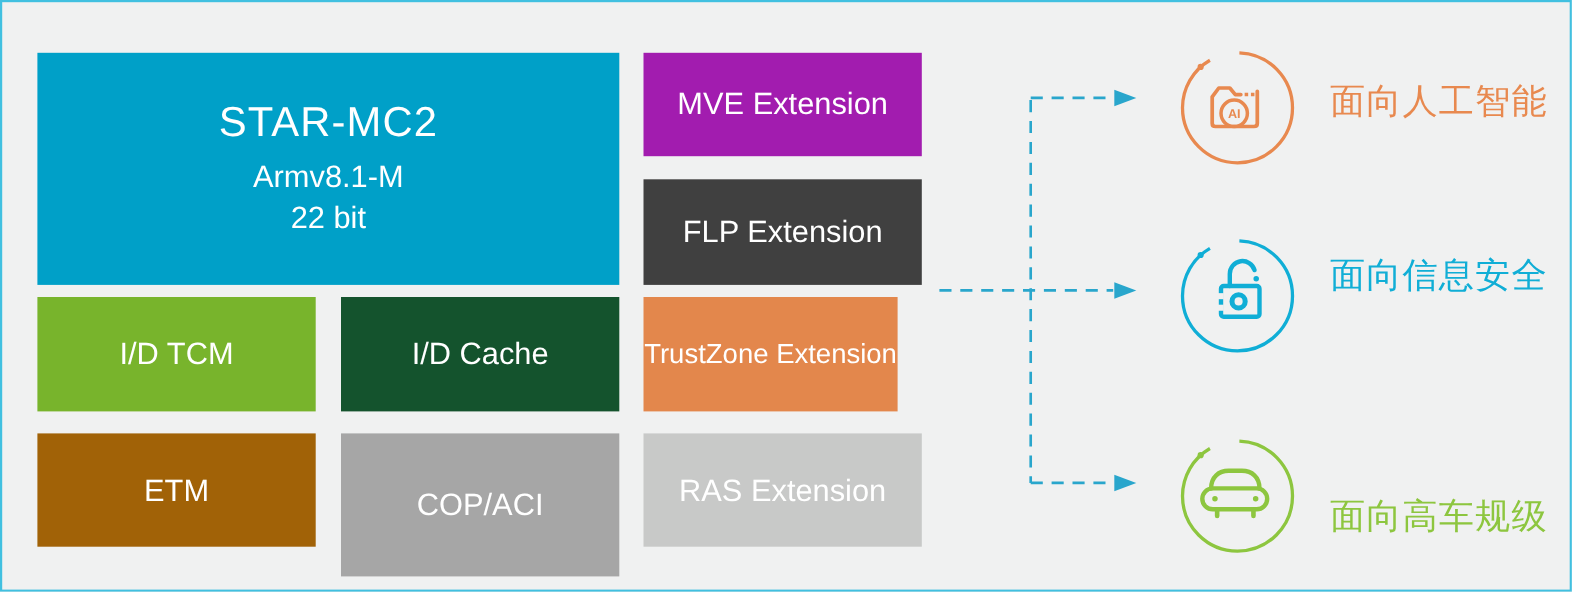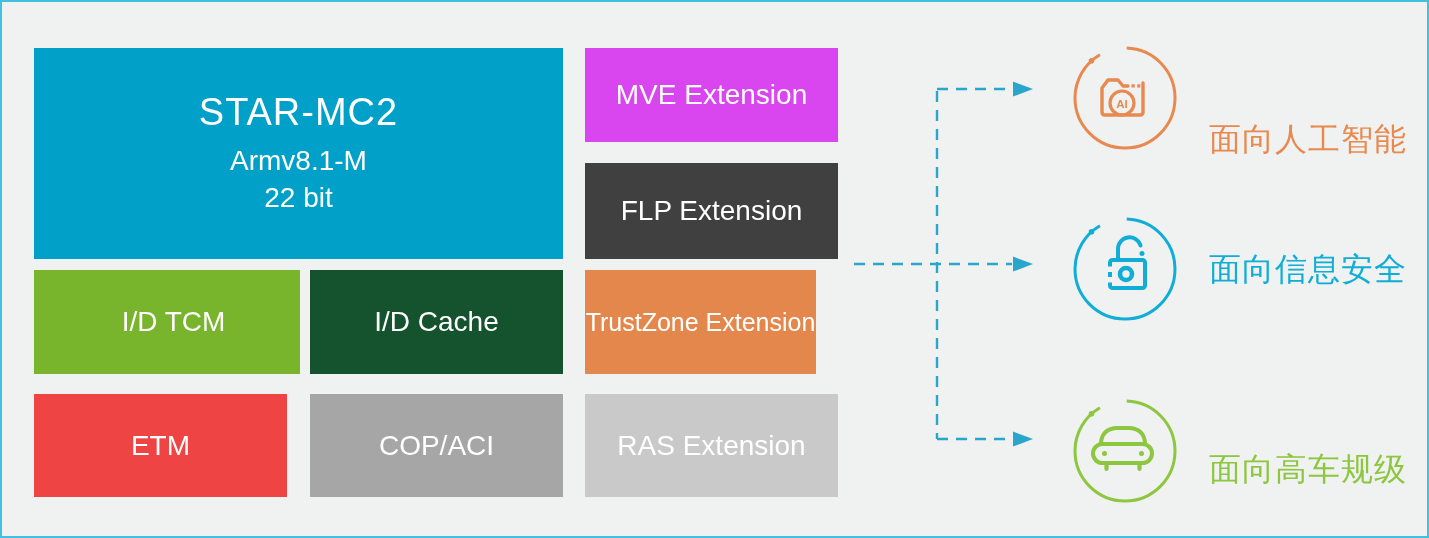--- a/index.html
+++ b/index.html
@@ -22,53 +22,53 @@
   .core-block{flex-direction:column;}
   .core-title{font-size:38px;letter-spacing:1px;margin-bottom:9px;}
   .core-sub{font-size:28px;line-height:1.3;}
   #b-star   {left:32px;  top:46px;  width:529px; height:211px;}
   #b-mve    {left:583px; top:46px;  width:253px; height:94px;}
   #b-flp    {left:583px; top:161px; width:253px; height:96px;}
   #b-idtcm  {left:32px;  top:268px; width:253px; height:104px;}
   #b-idcache{left:308px; top:268px; width:253px; height:104px;}
   #b-tz     {left:583px; top:268px; width:231px; height:104px; font-size:25px;}
   #b-etm    {left:32px;  top:392px; width:253px; height:103px;}
-  #b-cop    {left:308px; top:392px; width:253px; height:103px;}
+  #b-cop    {left:308px; top:392px; width:253px; height:130px;}
   #b-ras    {left:583px; top:392px; width:253px; height:103px;}
   .arrows{position:absolute;left:0;top:0;width:1429px;height:538px;pointer-events:none;}
   .target-icon{position:absolute;left:1068px;width:110px;height:110px;text-align:center;}
   #icon-ai  {top:41px;}
   #icon-lock{top:212px;}
   #icon-car {top:394px;}
   .target-label{
     position:absolute;left:1207px;height:48px;line-height:48px;
     font-size:32px;letter-spacing:1px;white-space:nowrap;
   }
   #label-ai      {top:66px;}
-  #label-security{top:243px;}
+  #label-security{top:227px;font-family:Liberation Mono, monospace;}
   #label-auto    {top:425px;}
   .icon-stroke{fill:none;stroke:currentColor;}
 </style>
 </head>
 <body>
 
 <div class="canvas" style="background-color: rgb(240, 241, 241); border-color: rgb(65, 192, 224);">
 
   <div class="block core-block" id="b-star" style="background-color: rgb(0, 160, 200);">
     <div class="core-title">STAR-MC2</div>
     <div class="core-sub">Armv8.1-M</div>
     <div class="core-sub">22 bit</div>
   </div>
 
-  <div class="block" id="b-mve" style="background-color: #d946ef;">MVE Extension</div>
+  <div class="block" id="b-mve" style="background-color: #a21caf;">MVE Extension</div>
   <div class="block" id="b-flp" style="background-color: #404040;">FLP Extension</div>
-  <div class="block" id="b-idtcm" style="background-color: rgb(120, 180, 44); padding-left: 13px;">I/D TCM</div>
+  <div class="block" id="b-idtcm" style="background-color: rgb(120, 180, 44);">I/D TCM</div>
   <div class="block" id="b-idcache" style="background-color: #14532d;">I/D Cache</div>
   <div class="block" id="b-tz" style="background-color: rgb(227, 135, 76);">TrustZone Extension</div>
-  <div class="block" id="b-etm" style="background-color: #ef4444;">ETM</div>
+  <div class="block" id="b-etm" style="background-color: #a16207;">ETM</div>
   <div class="block" id="b-cop" style="background-color: rgb(166, 166, 166);">COP/ACI</div>
   <div class="block" id="b-ras" style="background-color: rgb(200, 201, 200);">RAS Extension</div>
 
   <svg class="arrows" viewBox="0 0 1429 538" xmlns="http://www.w3.org/2000/svg" style="color: rgb(41, 166, 204);">
     <g stroke="currentColor" stroke-width="2.4" fill="none" stroke-dasharray="11 8">
       <path d="M935 89 V437"></path>
       <path d="M935 87 H1010"></path>
       <path d="M852 262 H1010"></path>
       <path d="M935 437 H1010"></path>
     </g>
@@ -83,21 +83,21 @@
     <svg viewBox="0 0 110 110" width="110" height="110" xmlns="http://www.w3.org/2000/svg">
       <circle class="icon-stroke" cx="55" cy="55" r="50" stroke-width="3" stroke-dasharray="209 28 77 0"></circle>
       <circle cx="21.5" cy="17.8" r="2.8" fill="currentColor"></circle>
       <path class="icon-stroke" stroke-width="3.4" stroke-linejoin="round" stroke-linecap="round" d="M73 40 V69 Q73 72 70 72 H35 Q32 72 32 69 V45 L38 37 H48 L53 43 H58"></path>
       <rect x="61.5" y="41.3" width="3.2" height="3.2" fill="currentColor"></rect>
       <rect x="67.2" y="41.3" width="3.2" height="3.2" fill="currentColor"></rect>
       <circle class="icon-stroke" cx="52" cy="60" r="12" stroke-width="3.2"></circle>
       <text x="52" y="64.5" text-anchor="middle" font-size="11.5" font-weight="bold" fill="currentColor" font-family="Liberation Sans, DejaVu Sans, sans-serif">AI</text>
     </svg>
   </div>
-  <div class="target-label" id="label-ai" style="color: rgb(232, 137, 79); margin-top: 47px;">面向人工智能</div>
+  <div class="target-label" id="label-ai" style="color: rgb(232, 137, 79);">面向人工智能</div>
 
   <div class="target-icon" id="icon-lock" style="color: rgb(16, 174, 214);">
     <svg viewBox="0 0 110 110" width="110" height="110" xmlns="http://www.w3.org/2000/svg">
       <circle class="icon-stroke" cx="55" cy="55" r="50" stroke-width="3" stroke-dasharray="209 28 77 0"></circle>
       <circle cx="21.5" cy="17.8" r="2.8" fill="currentColor"></circle>
       <rect class="icon-stroke" x="40" y="46" width="35" height="28" rx="2.5" stroke-width="4"></rect>
       <g fill="#f0f1f1">
         <rect x="36.5" y="52.5" width="6" height="5.5"></rect>
         <rect x="36.5" y="63" width="6" height="5.5"></rect>
       </g>

